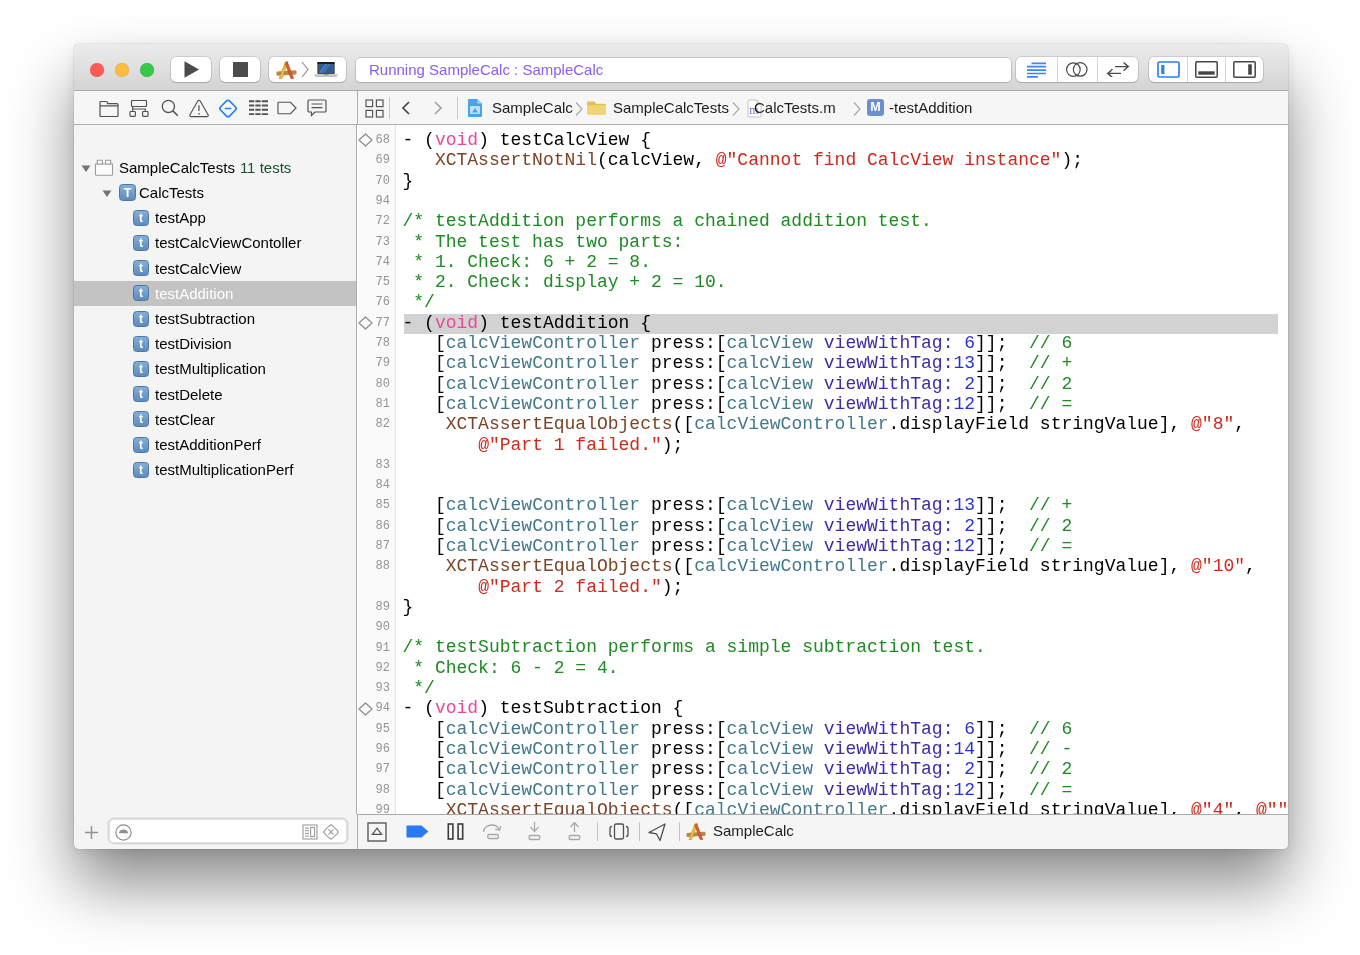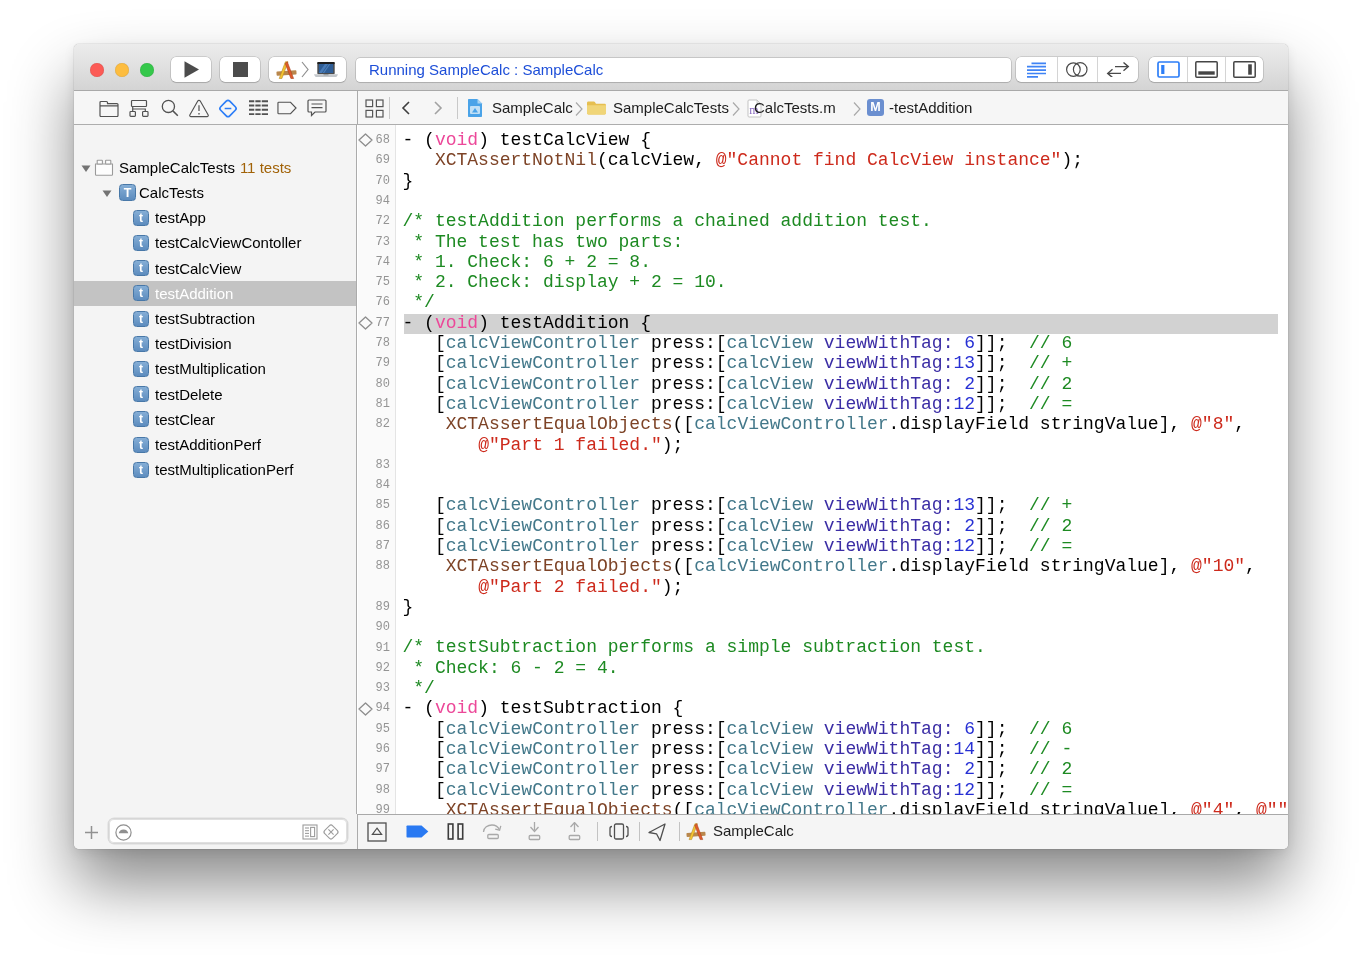--- a/index.html
+++ b/index.html
@@ -23,21 +23,21 @@
 .tl.grn { left:65.5px; background:#35c84b; box-shadow:inset 0 0 1px rgba(0,0,0,0.3); }
 .tbtn {
   position:absolute; top:13px; height:25px; background:#fff;
   border-radius:5px; box-shadow:0 0 0 0.5px rgba(0,0,0,0.22), 0 1px 1px rgba(0,0,0,0.12);
   display:flex; align-items:center; justify-content:center;
 }
 .runfield {
   position:absolute; left:282px; top:13.5px; width:655px; height:24px;
   background:#fff; border-radius:4px;
   box-shadow:0 0 0 0.5px rgba(0,0,0,0.25), 0 0.5px 1px rgba(0,0,0,0.08);
-  font-size:15px; color:#1d4ed8; line-height:24px; padding-left:13px;
+  font-size:15px; color:#8b5cf6; line-height:24px; padding-left:13px;
 }
 .seg { position:absolute; top:0; bottom:0; display:flex; align-items:center; justify-content:center; }
 .segdiv { position:absolute; top:0; bottom:0; width:1px; background:#d4d4d4; }
 
 .navrow {
   position:absolute; left:0; top:47px; width:100%; height:34px;
   background:#f6f6f6; border-bottom:1px solid #adadad;
 }
 .navrow .vsep { position:absolute; left:283px; top:0; bottom:0; width:1px; background:#ababab; }
 .nico { position:absolute; top:0; height:34px; width:20px; display:flex; align-items:center; justify-content:center; }
@@ -46,21 +46,21 @@
 .jsep { position:absolute; top:6px; height:22px; width:1px; background:#c9c9c9; }
 .jtxt { position:absolute; top:0; line-height:34px; font-size:15px; color:#1d1d1d; }
 .mbox { width:17px; height:17px; background:#6b8fd0; border-radius:3px; color:#fff;
   font-size:12.5px; font-weight:bold; text-align:center; line-height:17px; }
 
 .sidebar {
   position:absolute; left:0; top:81px; width:283px; bottom:35px;
   background:#f4f4f4; border-right:1px solid #ababab;
 }
 .srow { position:absolute; left:0; width:100%; height:25.2px; font-size:15px; color:#000; white-space:nowrap; }
-.srow .cnt { color:#a16207; margin-left:5px; }
+.srow .cnt { color:#14532d; margin-left:5px; }
 .srow.dis .slab, .srow.dis .cnt { color:#b9b9b9; }
 .srow.sel { background:#c3c3c3; }
 .srow.sel .slab { color:#fff; }
 .tri { position:absolute; top:8px; }
 .sic { position:absolute; top:4px; }
 .tbox { width:17px; height:17px; background:linear-gradient(#85aed6,#5d8cbe); border:1px solid #4878a8; border-radius:3.5px;
   color:#fff; font-size:12.5px; font-weight:bold; text-align:center; line-height:16px; top:4px; }
 .tbox.small { width:16px; height:16px; font-size:12px; line-height:15px; font-weight:bold; top:4.5px; }
 .slab { position:absolute; top:0; line-height:25.2px; }
 

